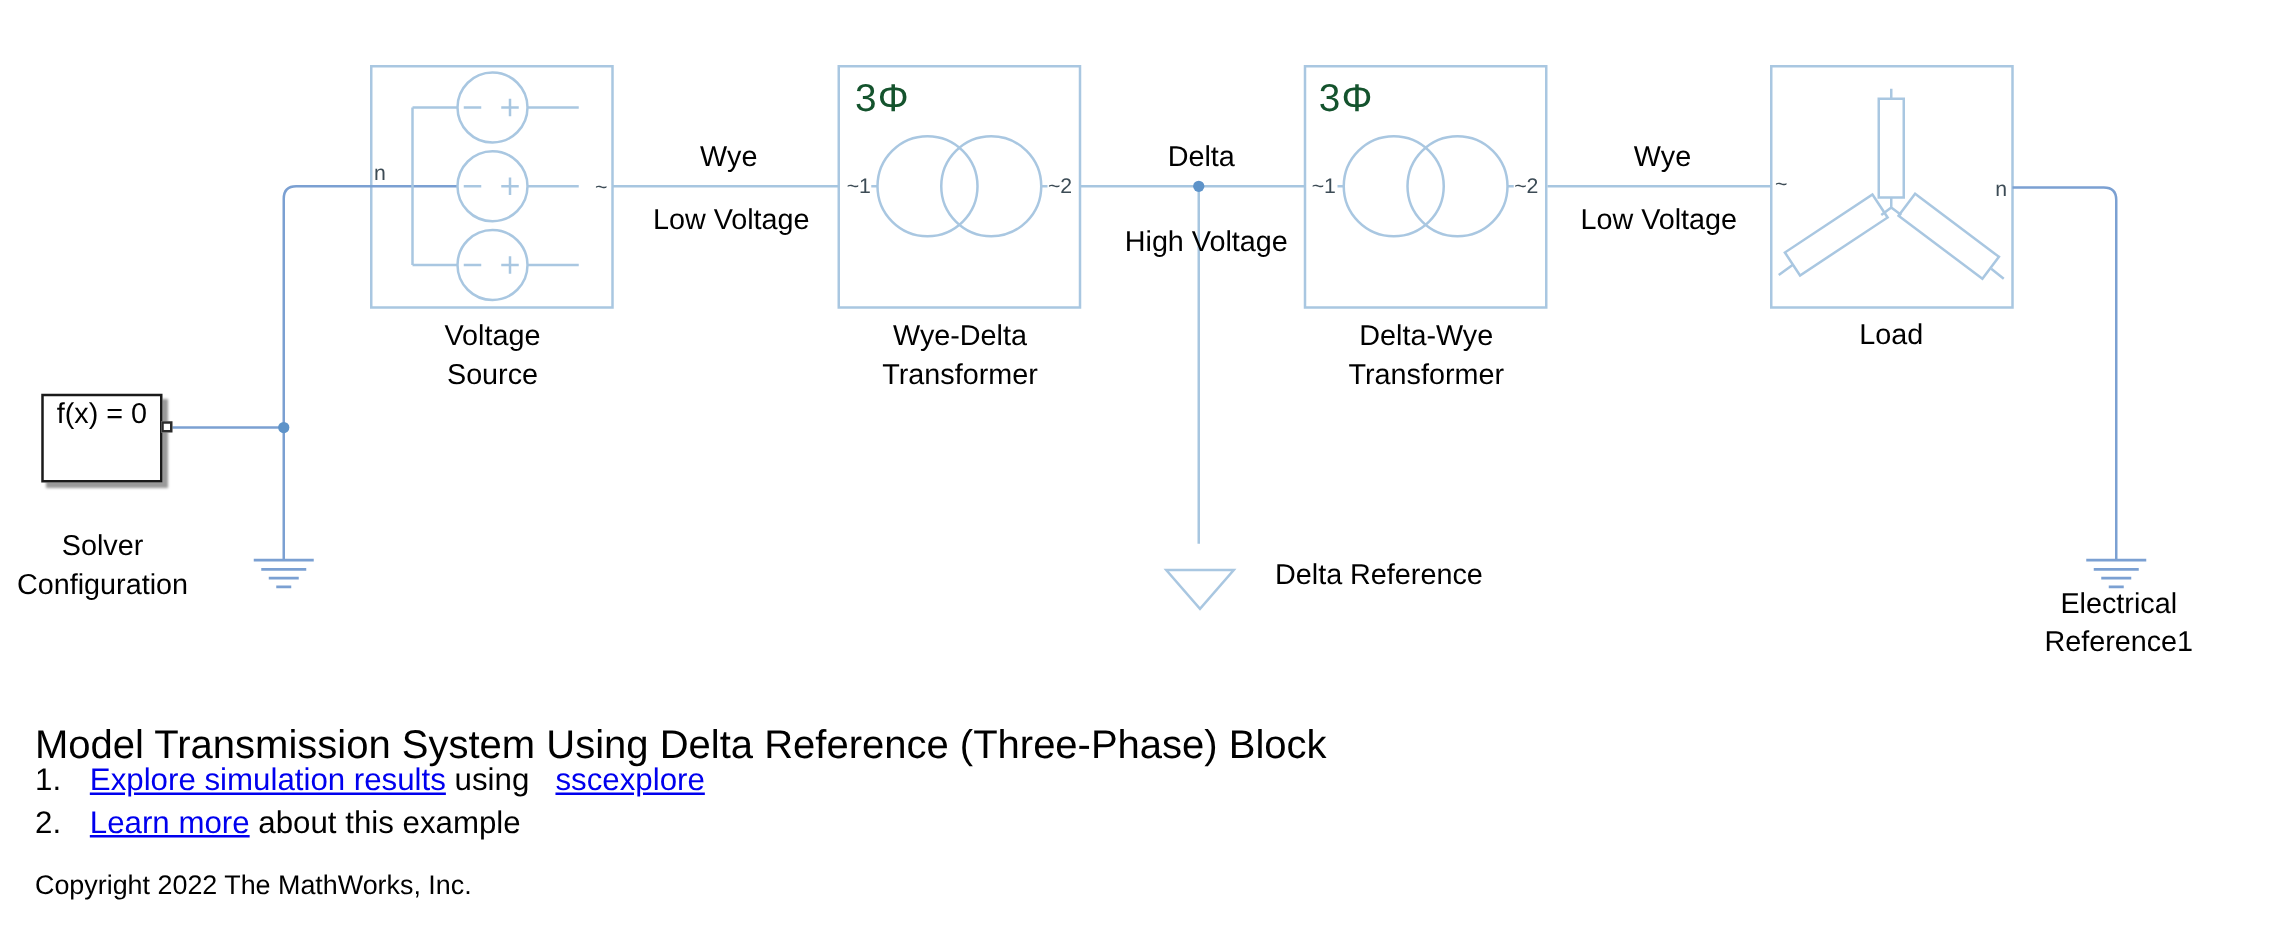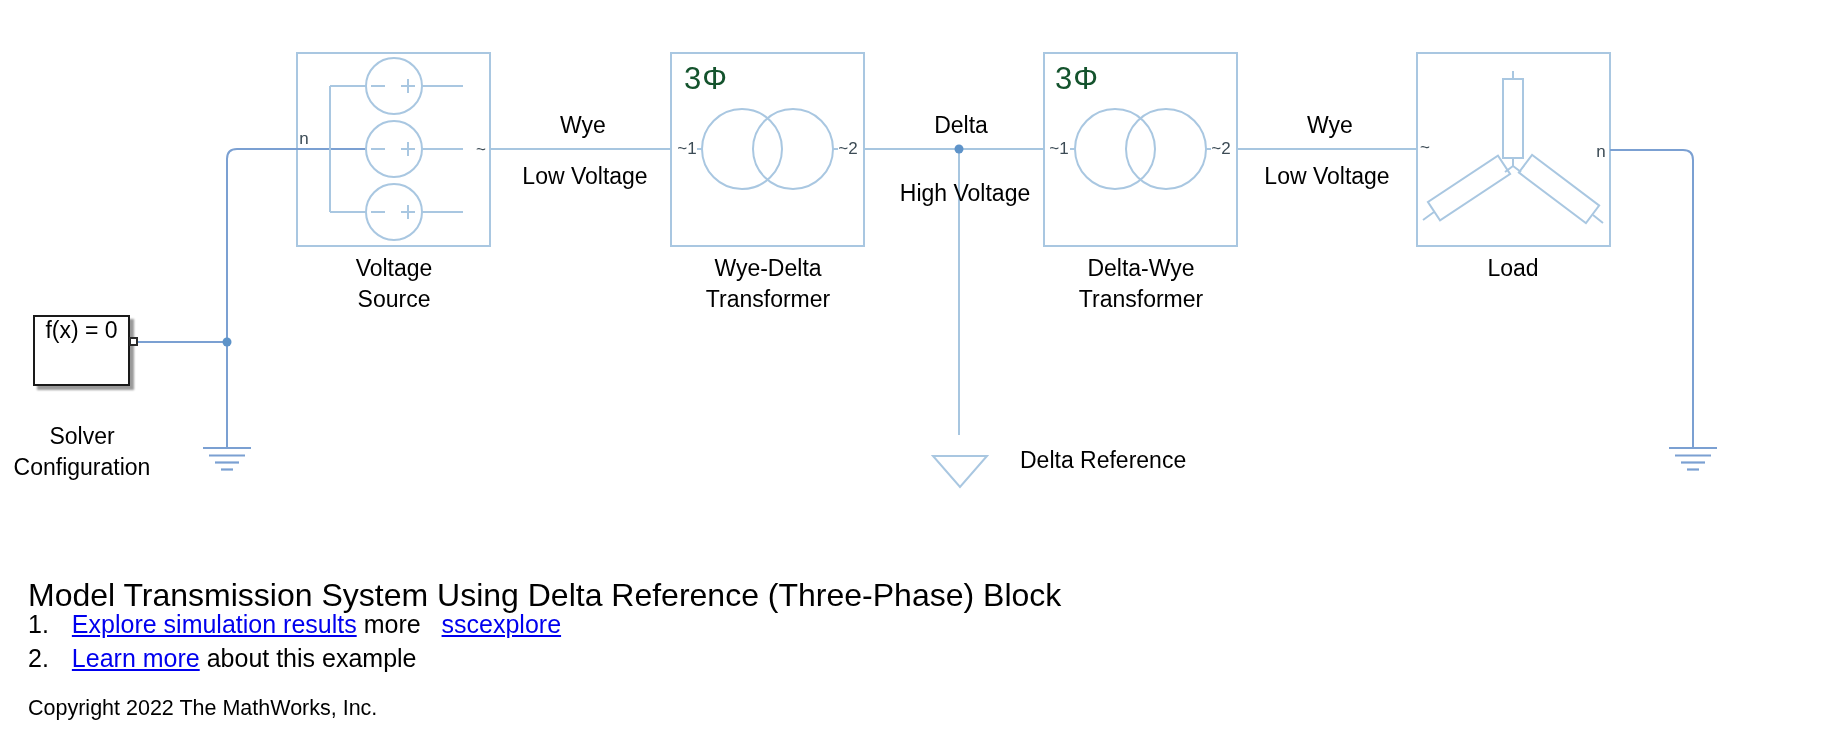--- a/index.html
+++ b/index.html
@@ -126,20 +126,21 @@
 
   <div class="txt ctr blk-label" style="left:82px; top:408px;margin-top:44px;">Solver
 Configuration</div>
   <div class="txt ctr blk-label" style="left:394px; top:284px;">Voltage
 Source</div>
   <div class="txt ctr blk-label" style="left:768px; top:284px;">Wye-Delta
 Transformer</div>
   <div class="txt ctr blk-label" style="left:1141px; top:284px;">Delta-Wye
 Transformer</div>
   <div class="txt ctr blk-label" style="left:1513px; top:268px;">Load</div>
+  <div class="txt ctr blk-label" style="left:1695px; top:498px;">Electrical Reference1</div>
   <div class="txt vctr blk-label" style="left:1020px; top:460px;">Delta Reference</div>
 
   <div class="txt ctr wire-label" style="left:583px; top:125px;">Wye</div>
   <div class="txt ctr wire-label" style="left:585px; top:176px;">Low Voltage</div>
   <div class="txt ctr wire-label" style="left:961px; top:125px;">Delta</div>
   <div class="txt ctr wire-label" style="left:965px; top:180px;margin-top:13px;">High Voltage</div>
   <div class="txt ctr wire-label" style="left:1330px; top:125px;">Wye</div>
   <div class="txt ctr wire-label" style="left:1327px; top:176px;">Low Voltage</div>
 
   <div class="txt ctr phase" style="left:706px; top:79px;">3Φ</div>
@@ -150,21 +151,21 @@
   <div class="txt ctr port" style="left:687px; top:149px;">~1</div>
   <div class="txt ctr port" style="left:848px; top:149px;">~2</div>
   <div class="txt ctr port" style="left:1059px; top:149px;">~1</div>
   <div class="txt ctr port" style="left:1221px; top:149px;">~2</div>
   <div class="txt ctr port" style="left:1425px; top:148px;">~</div>
   <div class="txt ctr port" style="left:1601px; top:152px;">n</div>
 
   <h1 class="title">Model Transmission System Using Delta Reference (Three-Phase) Block</h1>
 
   <div class="list-item" style="top:610px;">
-    <span class="num">1.</span><a class="lnk">Explore simulation results</a><span> more </span><a class="lnk">sscexplore</a>
+    <span class="num">1.</span><a class="lnk">Explore simulation results</a><span> using </span><a class="lnk">sscexplore</a>
   </div>
 
   <div class="list-item" style="top:644px;">
     <span class="num">2.</span><a class="lnk">Learn more</a><span> about this example</span>
   </div>
 
   <div class="copyright">Copyright 2022 The MathWorks, Inc.</div>
 
 </div>
 

